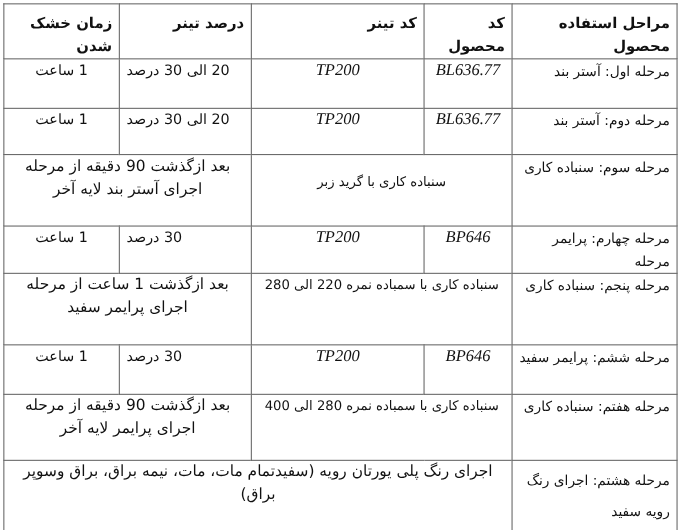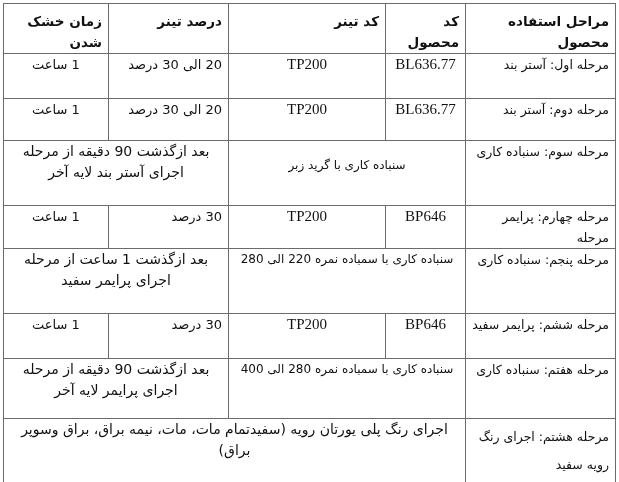--- a/index.html
+++ b/index.html
@@ -53,23 +53,24 @@
     padding-right: 6px;
     font-size: 12.5px;
   }
   td.center {
     text-align: center;
     padding-top: 9px;
   }
   td.latin {
     font-family: "Liberation Serif", serif;
     font-size: 15px;
+    font-style: italic;
   }
   td.pct {
-    text-align: right;
+    text-align: left;
     padding-top: 9px;
     font-size: 13px;
   }
   td.dry {
     text-align: center;
     padding-top: 9px;
     font-size: 13px;
   }
   td.note {
     text-align: center;

